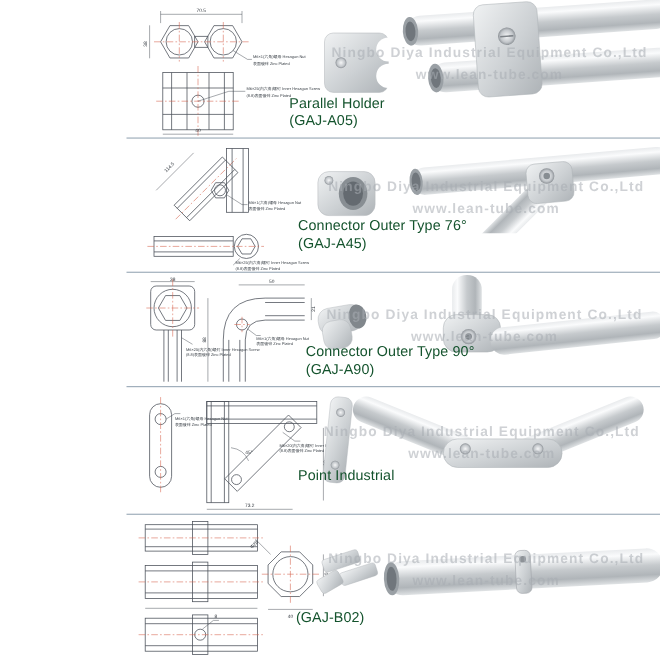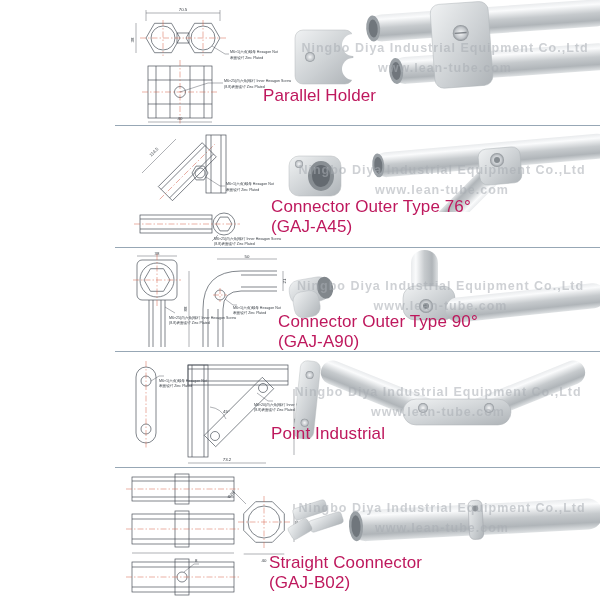--- a/index.html
+++ b/index.html
@@ -1,21 +1,21 @@
 <!DOCTYPE html>
 <html><head>
 <meta charset="utf-8">
 <style>
   html,body{margin:0;padding:0;background:#fff;}
   .page{position:relative;width:600px;height:600px;background:#ffffff;overflow:hidden;
         font-family:"Liberation Sans",sans-serif;}
   .row{position:absolute;left:0;width:600px;}
   .divider{position:absolute;left:115px;width:485px;height:1px;background:#97a7b5;bottom:0;}
   .drawing,.photo{position:absolute;}
-  .label{position:absolute;color:#be185d;font-size:17px;line-height:1.2;letter-spacing:.1px;}
+  .label{position:absolute;color:#14532d;font-size:13px;line-height:1.2;letter-spacing:.1px;}
   .label .code{display:block;}
   .wm{position:absolute;color:#a8adb3;opacity:.55;font-weight:bold;font-size:12.5px;
       letter-spacing:1px;text-align:center;line-height:1.6;pointer-events:none;white-space:nowrap;}
   
   .tl{fill:none;stroke:#4b515a;stroke-width:.7;}
   .tn{fill:none;stroke:#4b515a;stroke-width:.45;}
   .cl{fill:none;stroke:#d4604a;stroke-width:.5;stroke-dasharray:6 2 1.5 2;}
   .dim{fill:#343a41;font-size:4.4px;stroke:none;}
   .ann{fill:#3a4047;font-size:3.6px;stroke:none;}
 </style>
@@ -108,20 +108,21 @@
         <circle cx="179" cy="30" r="8" fill="url(#gScrew)"></circle>
         <line x1="173" y1="30" x2="185" y2="30" stroke="#7d8287" stroke-width="1.4"></line>
       </g>
     </svg>
     <div class="wm" style="left:295px;top:38px;width:300px">
       <span>Ningbo Diya Industrial Equipment Co.,Ltd</span><br>
       <span>www.lean-tube.com</span>
     </div>
     <div class="label" style="left:263px;top:86px">
       <span class="name">Parallel Holder</span>
+      <span class="code">(GAJ-A05)</span>
     </div>
     <div class="divider"></div>
   </section>
 
   <section class="row" style="top:126px;height:122px">
     <svg class="drawing" style="left:128px;top:3px" width="180" height="118" viewBox="0 0 180 118">
       <g transform="rotate(-45 60 42)">
         <rect class="tl" x="28" y="32" width="62" height="20"></rect>
         <line class="tl" x1="28" y1="36" x2="90" y2="36"></line>
           <line class="tl" x1="28" y1="48" x2="90" y2="48"></line>
@@ -345,18 +346,17 @@
           <ellipse cx="73" cy="41.5" rx="4.5" ry="11" fill="#70767c"></ellipse>
         <rect x="186" y="22" width="14" height="39" rx="5" fill="url(#gBlock)" stroke="#9ea3a8" stroke-width="0.5"></rect>
         <circle cx="193" cy="30" r="3" fill="#8d9297"></circle>
       </g>
     </svg>
     <div class="wm" style="left:292px;top:30px;width:300px">
       <span>Ningbo Diya Industrial Equipment Co.,Ltd</span><br>
       <span>www.lean-tube.com</span>
     </div>
     <div class="label" style="left:269px;top:85px">
-      <span class="name">Straight Coonnector</span>
       <span class="code">(GAJ-B02)</span>
     </div>
   </section>
 
 </div>
 
 </body></html>

